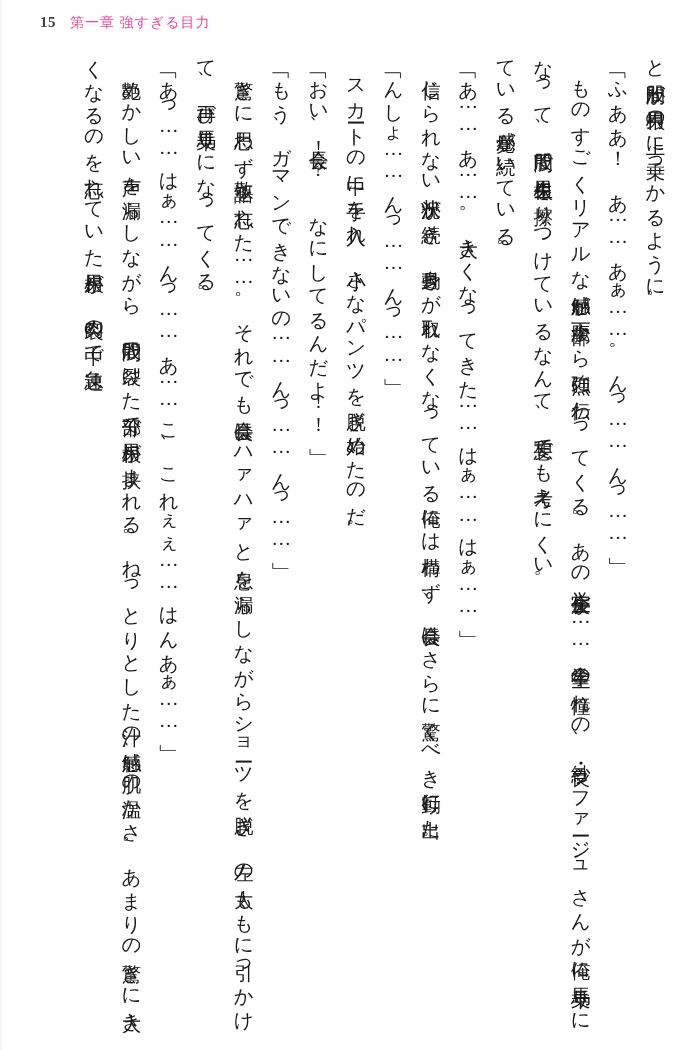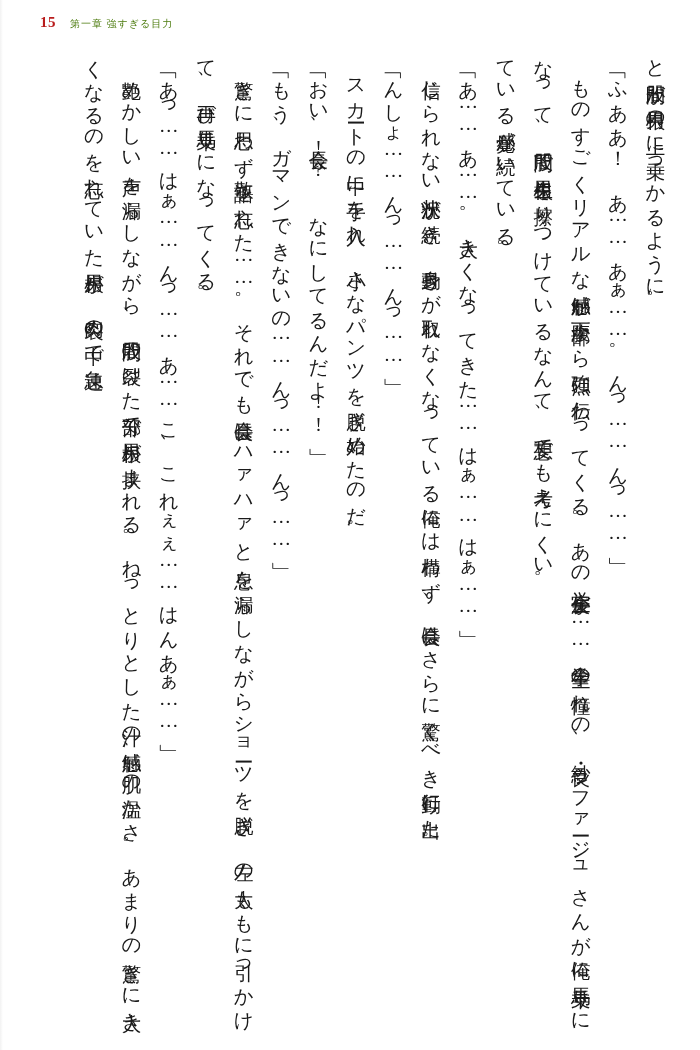--- a/index.html
+++ b/index.html
@@ -30,25 +30,25 @@
     align-items: baseline;
     gap: 14px;
     height: 26px;
     padding-left: 22px;
     flex: 0 0 auto;
   }
   .page-number {
     font-size: 15px;
     font-weight: bold;
     letter-spacing: 0.5px;
-    color: #b91c1c;
+    color: #404040;
   }
   .chapter-title {
-    font-size: 10px;
-    color: #4d7c0f;
+    font-size: 14px;
+    color: #ec4899;
     letter-spacing: 1px;
   }
   
   .body-text {
     flex: 1 1 auto;
     writing-mode: vertical-rl;
     text-orientation: upright;
     -webkit-writing-mode: vertical-rl;
     direction: ltr;
     font-size: 19.5px;

